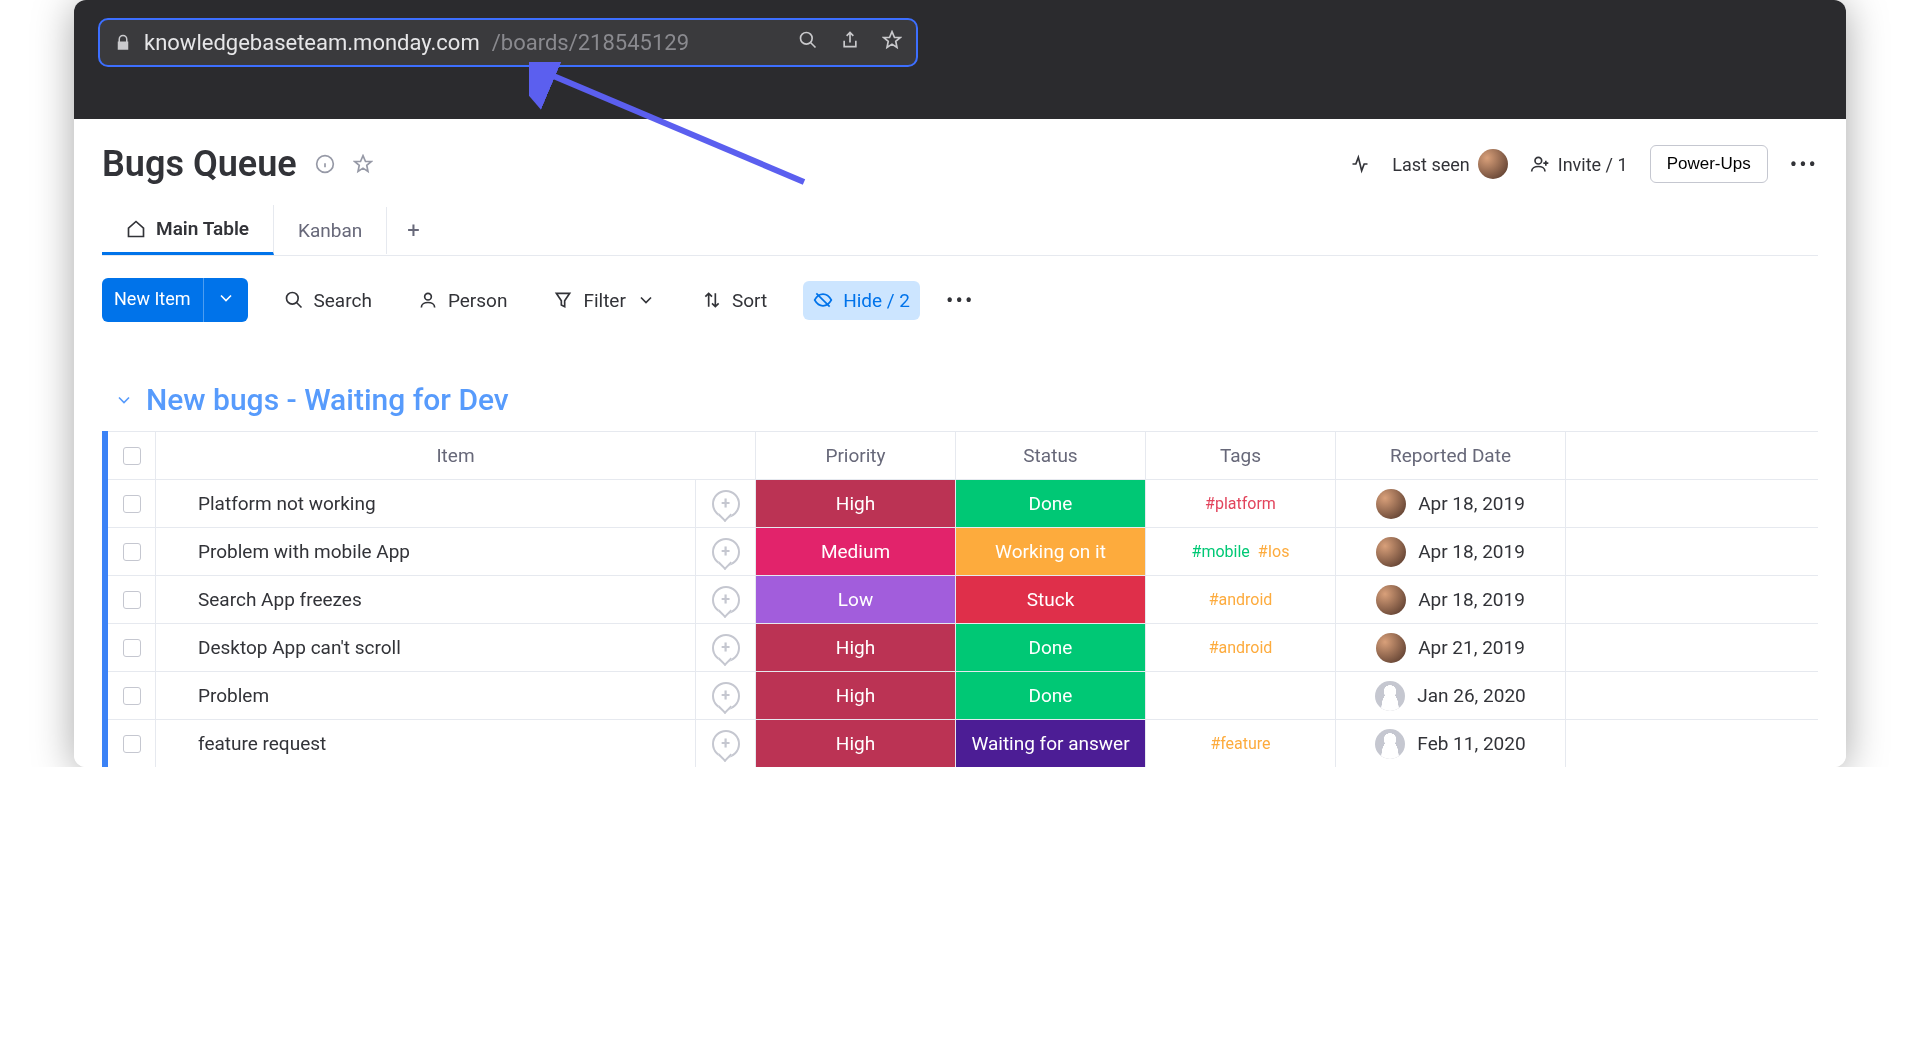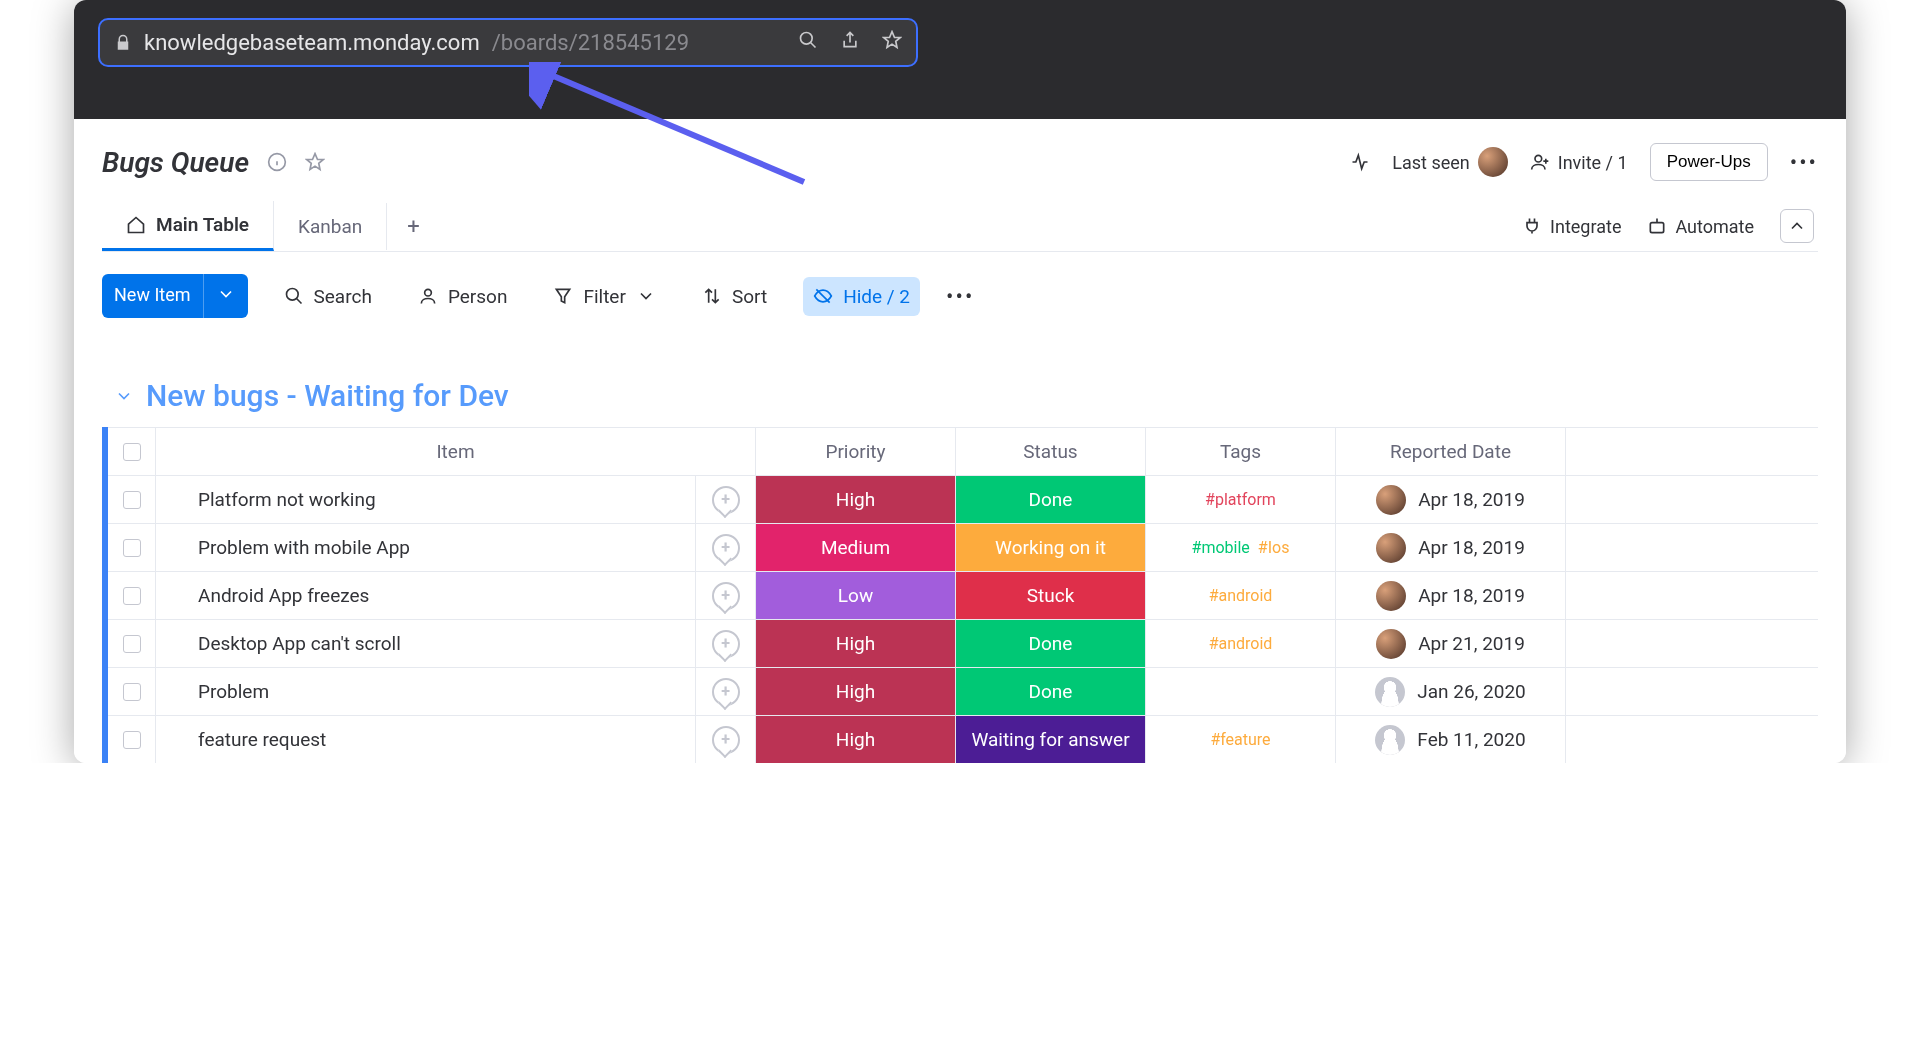--- a/index.html
+++ b/index.html
@@ -57,24 +57,23 @@
   .board {
     background: #fff;
     padding: 24px 28px 0 28px;
   }
   .board-header {
     display: flex;
     align-items: center;
     gap: 18px;
   }
   .board-title {
-    font-size: 28px;
+    font-size: 36px;
     font-weight: 600;
     color: #323338;
-    font-style: italic;
   }
   .muted-icon { color:#9699a6; display:flex; align-items:center; }
   .header-right {
     margin-left: auto;
     display: flex;
     align-items: center;
     gap: 22px;
     font-size: 18px;
     color: #323338;
   }
@@ -287,40 +286,20 @@
       <div class="tab active">
         <svg class="ic" viewBox="0 0 24 24">
             <path d="M3 11l9-8 9 8v10H3z"></path>
           </svg>
         <span>Main Table</span>
       </div>
       <div class="tab">
         <span>Kanban</span>
       </div>
       <div class="tab-add">+</div>
-      <div class="tabs-right">
-        <div class="hr-flex">
-          <svg class="ic" viewBox="0 0 24 24">
-              <path d="M9 3v5M15 3v5M6 8h12v4a6 6 0 01-12 0V8zM12 18v3"></path>
-            </svg>
-          <span>Integrate</span>
-        </div>
-        <div class="hr-flex">
-          <svg class="ic" viewBox="0 0 24 24">
-              <rect x="4" y="8" width="16" height="12" rx="2"></rect>
-              <path d="M12 3v5M8 14h.01M16 14h.01"></path>
-            </svg>
-          <span>Automate</span>
-        </div>
-        <div class="pill-btn">
-          <svg class="ic" viewBox="0 0 24 24">
-              <path d="M6 15l6-6 6 6"></path>
-            </svg>
-        </div>
-      </div>
     </div>
 
     <div class="toolbar">
       <div class="new-item">
         <div class="main">New Item</div>
         <div class="drop">
           <svg class="ic" style="stroke:#fff" viewBox="0 0 24 24">
               <path d="M6 9l6 6 6-6"></path>
             </svg>
         </div>
@@ -425,21 +404,21 @@
             </div>
             <div class="cell center date-cell">
               <span class="avatar"></span>
               <span>Apr 18, 2019</span>
             </div>
           </div>
           <div class="row">
             <div class="cell chk">
               <div class="chkbox"></div>
             </div>
-            <div class="cell item-name">Android App freezes</div>
+            <div class="cell item-name">Search App freezes</div>
             <div class="cell center">
               <div class="chat-ic"></div>
             </div>
             <div class="cell" style="padding: 0px;">
               <div class="pill" style="background:#a25ddc">Low</div>
             </div>
             <div class="cell" style="padding: 0px;">
               <div class="pill" style="background:#df2f4a">Stuck</div>
             </div>
             <div class="cell center">

